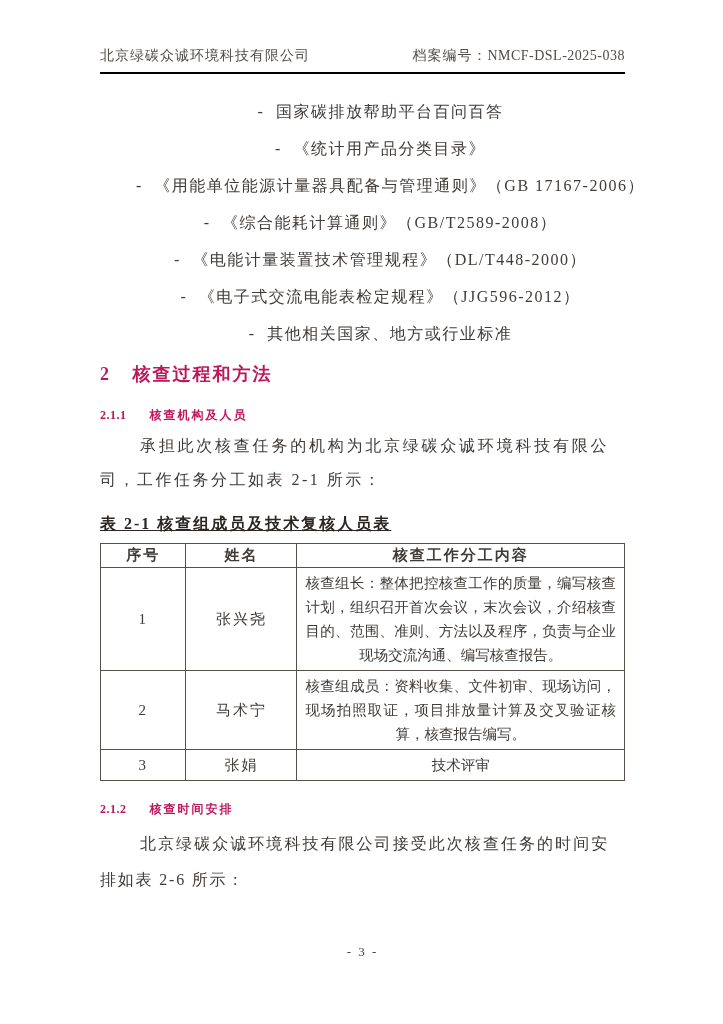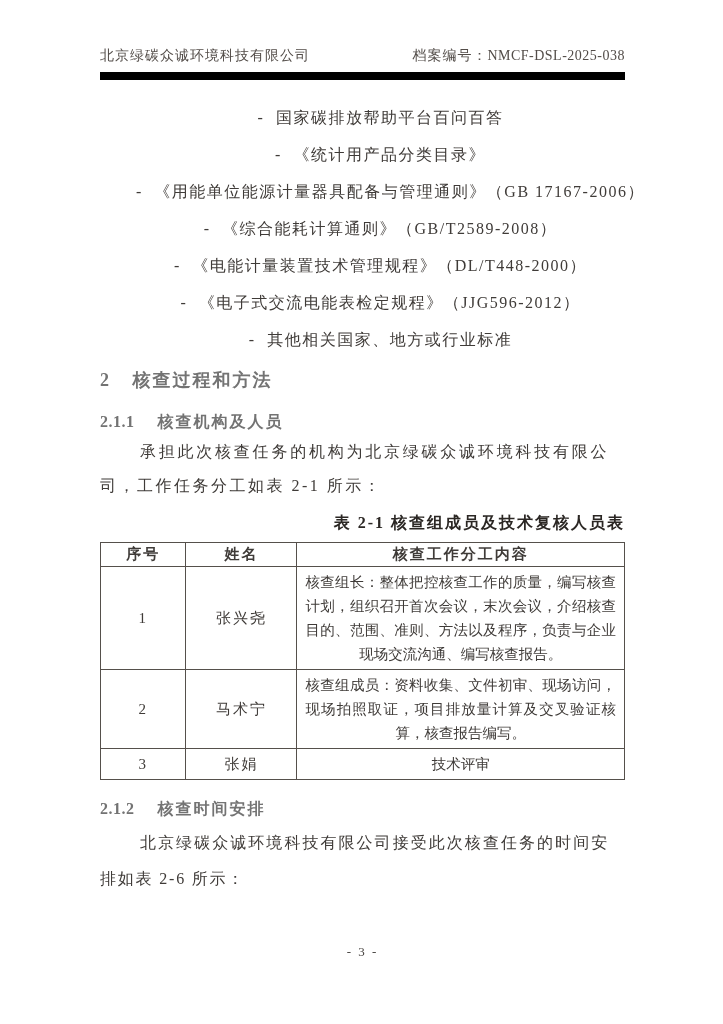--- a/index.html
+++ b/index.html
@@ -15,21 +15,21 @@
     padding: 46px 98px 0 100px;
     overflow: hidden;
   }
 
   
   .doc-header {
     display: flex;
     justify-content: space-between;
     align-items: flex-start;
     padding-bottom: 6px;
-    border-bottom: 8px solid #000000;
+    border-bottom: 2px solid #000000;
     font-size: 14px;
     color: #524c48;
     letter-spacing: 1px;
     line-height: 20px;
   }
   .archive-group { white-space: nowrap; }
   .archive-number { letter-spacing: 0.5px; }
 
   
   .ref-list { list-style: none; margin: 27px 0 0 0; padding: 0; text-align: center; }
@@ -37,47 +37,48 @@
     font-size: 16px;
     line-height: 22px;
     letter-spacing: 1.5px;
     margin-bottom: 15px;
     padding-left: 36px;
     white-space: nowrap;
   }
   .ref-dash { display: inline-block; margin-right: 13px; letter-spacing: 0; }
 
   
-  .h-sec { color: #737373; font-weight: bold; }
+  .h-sec { color: #be185d; font-weight: bold; }
   .h2 { margin: 16px 0 0 0; font-size: 18px; line-height: 26px; letter-spacing: 2px; }
   .h3 { margin: 19px 0 0 0; font-size: 17px; line-height: 24px; letter-spacing: 2px; }
-  .h4 { margin: 17px 0 0 0; font-size: 16px; line-height: 23px; letter-spacing: 2px; }
+  .h4 { margin: 17px 0 0 0; font-size: 12px; line-height: 23px; letter-spacing: 2px; }
   .h-num { letter-spacing: 0.5px; margin-right: 23px; }
 
   
   .para {
     margin: 2px 16px 0 0;
     font-size: 16px;
     line-height: 34px;
     text-align: justify;
     text-indent: 40px;
     color: #3f3b38;
   }
   .para-a { letter-spacing: 2.5px; }
   .para-b { margin-top: 5px; line-height: 36px; letter-spacing: 1.8px; }
 
   
   .table-title {
-    margin: 8px 0 7px 0;
+    margin: 15px 0 7px 0;
     font-size: 16px;
     font-weight: bold;
-    text-align: right;
+    text-align: left;
     letter-spacing: 2px;
     line-height: 24px;
     color: #2b2724;
+    text-decoration: underline;
   }
   table.members {
     width: 100%;
     border-collapse: collapse;
     font-size: 15px;
     color: #3f3b38;
   }
   table.members th, table.members td { border: 1px solid #55504b; }
   table.members th {
     font-weight: bold;

